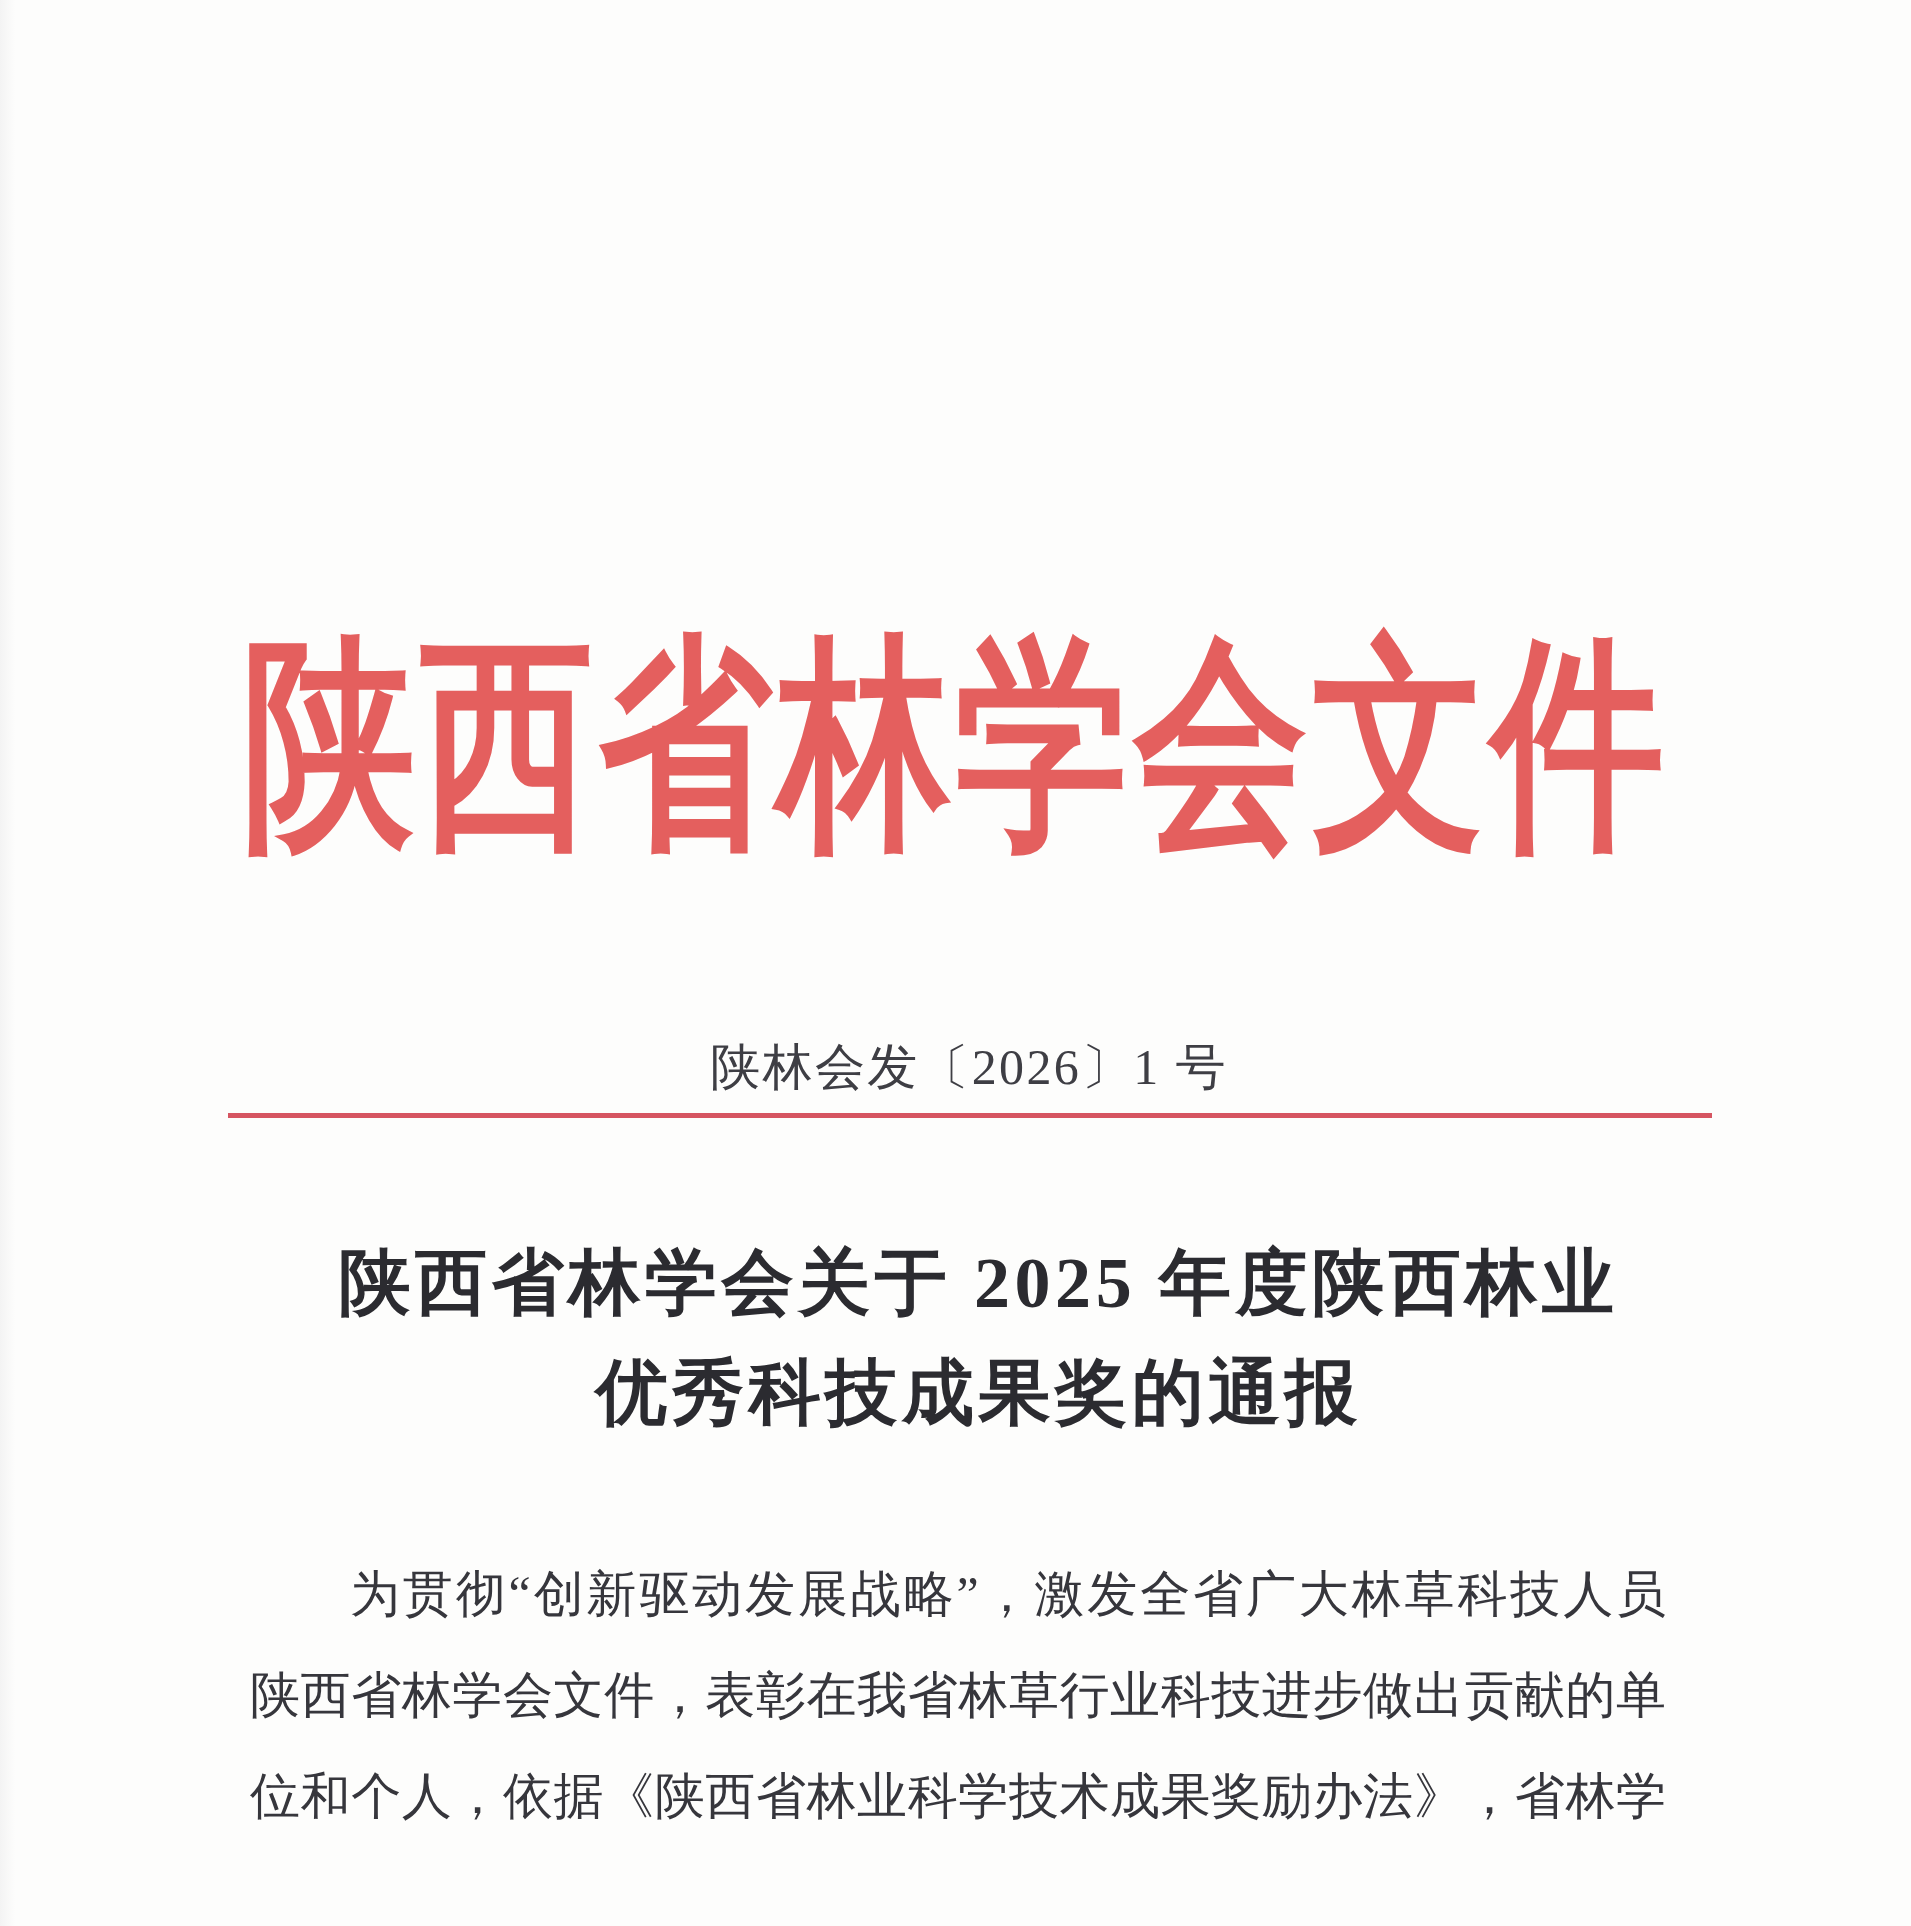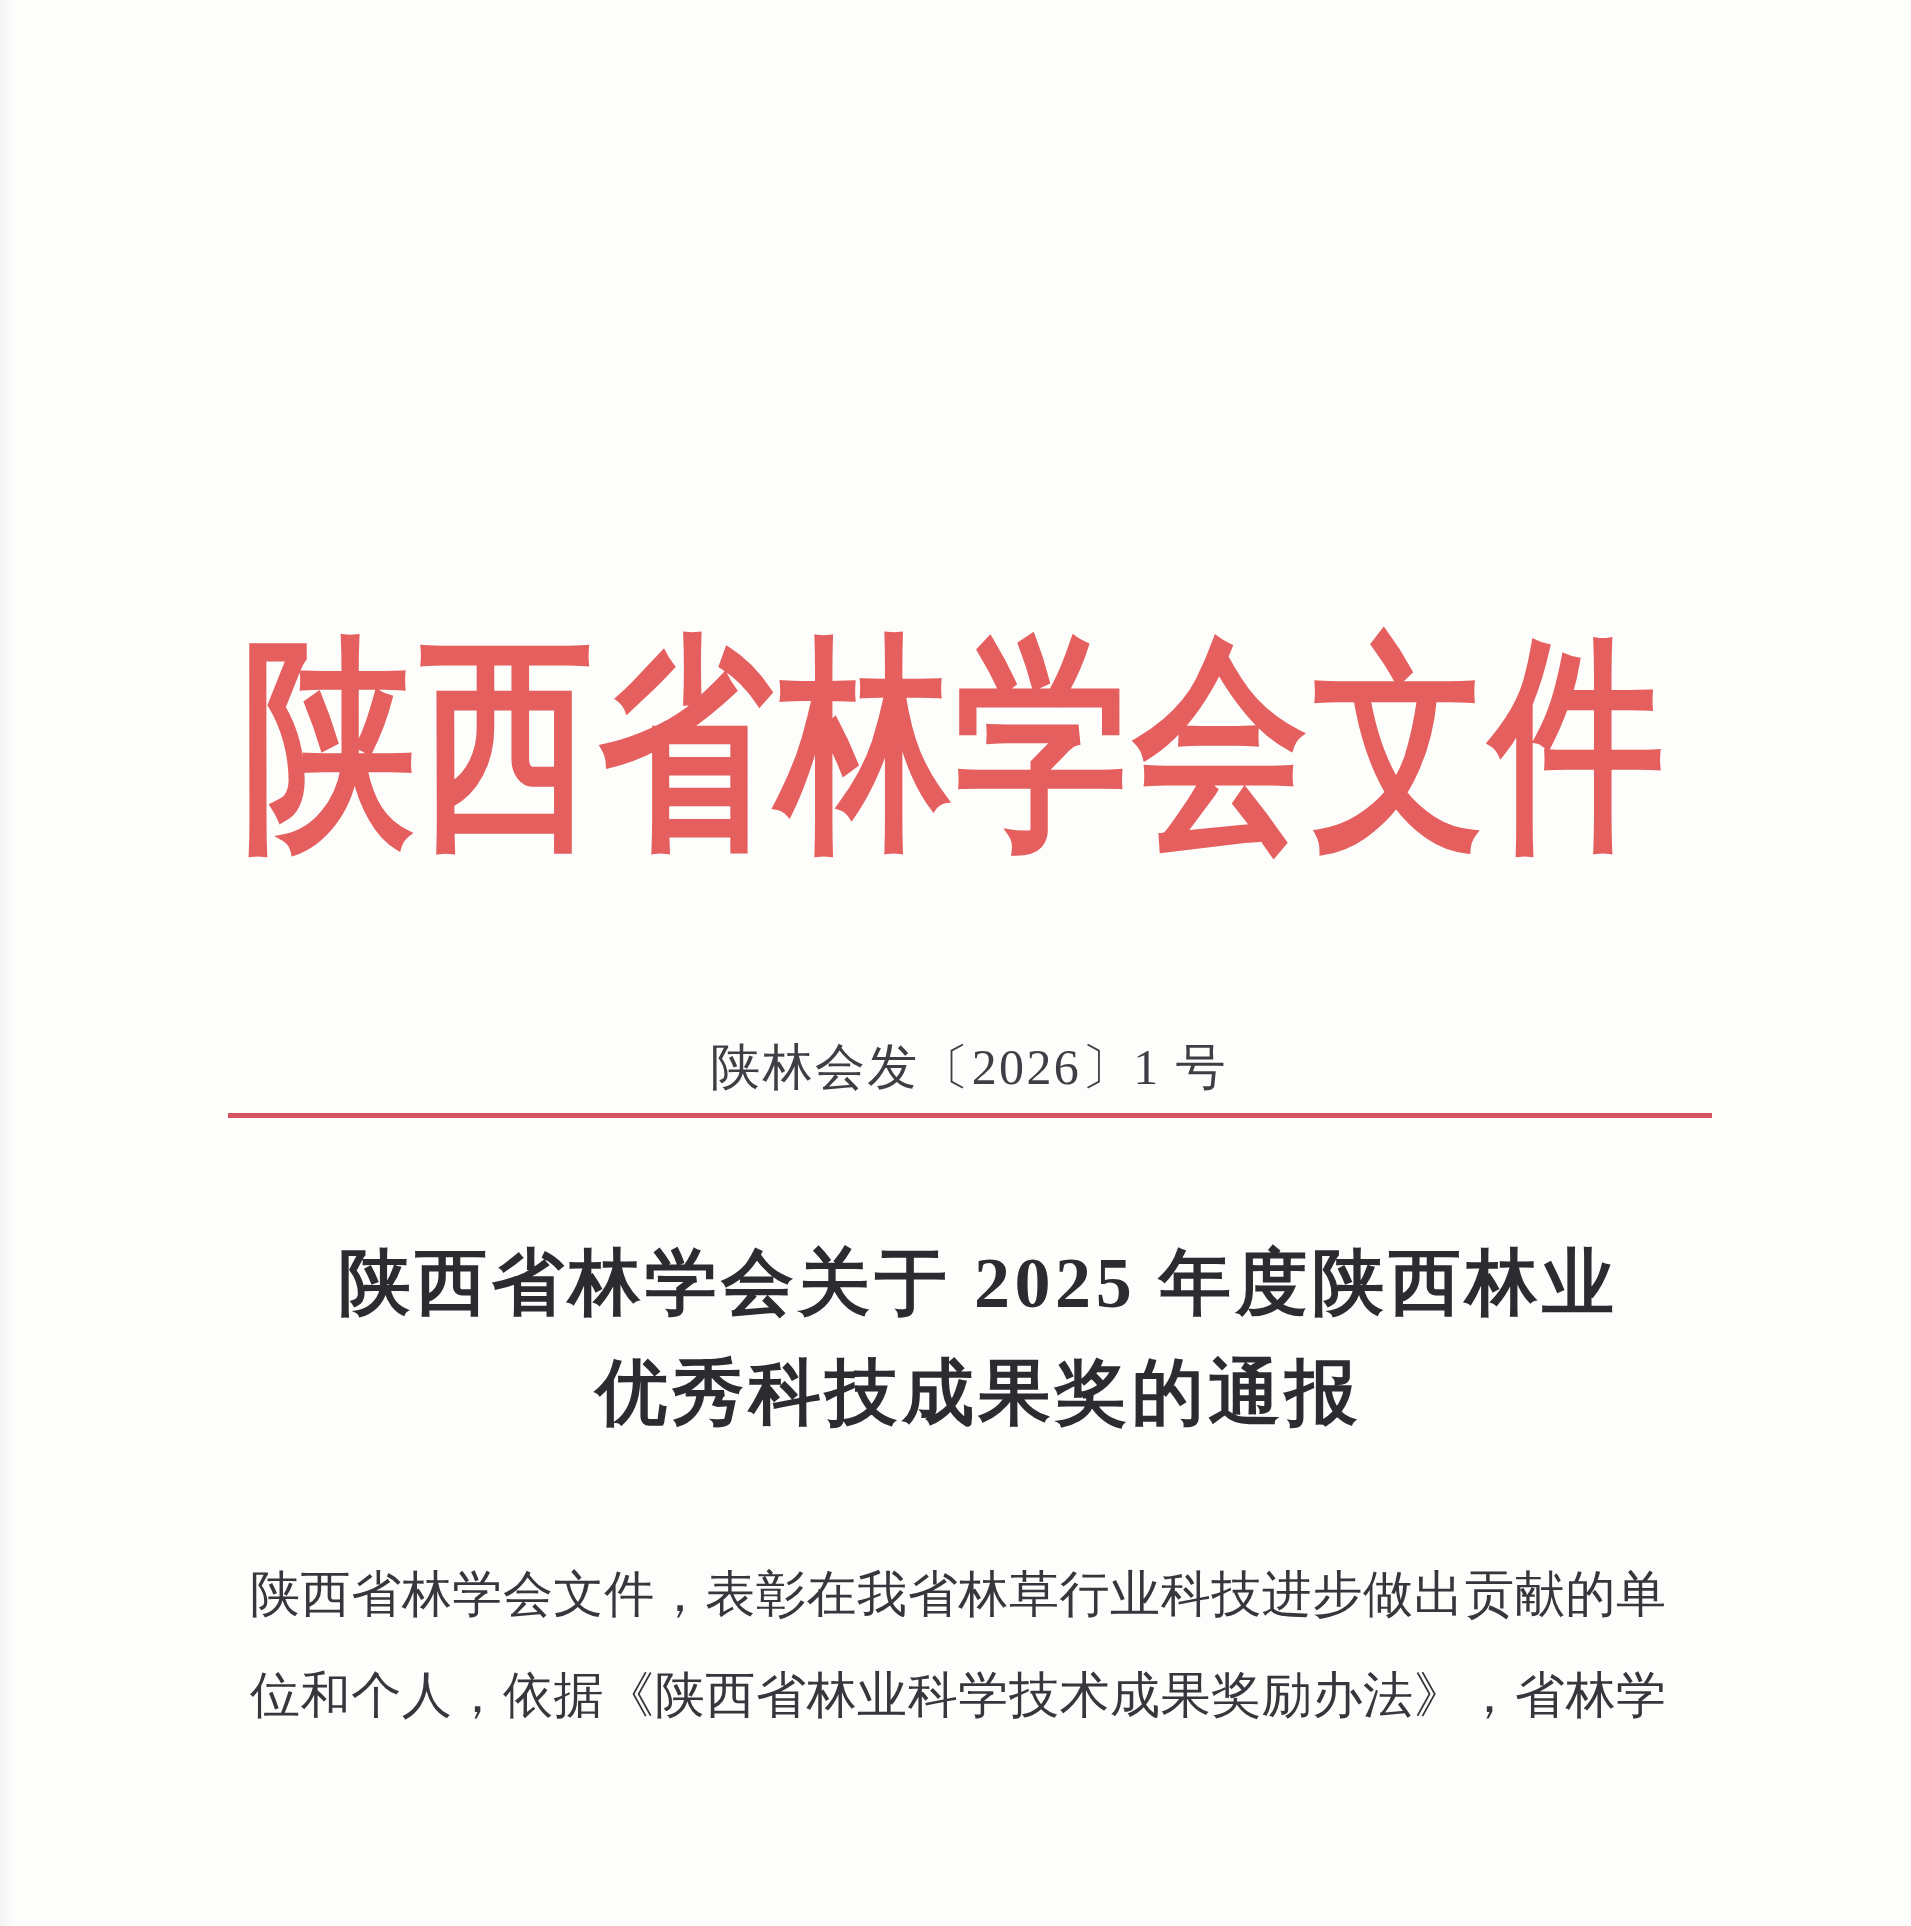--- a/index.html
+++ b/index.html
@@ -110,19 +110,20 @@
   <div class="doc-number">陕林会发〔2026〕1 号</div>
 
   <div class="red-line"></div>
 
   <div class="doc-title">
     <div>陕西省林学会关于 2025 年度陕西林业</div>
     <div>优秀科技成果奖的通报</div>
   </div>
 
   <div class="body-block">
+    <div class="body-line just indent">为贯彻“创新驱动发展战略”，激发全省广大林草科技人员</div>
     <div class="body-line just">陕西省林学会文件，表彰在我省林草行业科技进步做出贡献的单</div>
     <div class="body-line just">位和个人，依据《陕西省林业科学技术成果奖励办法》，省林学</div>
 
   </div>
 
 </div>
 
 
 </body></html>

